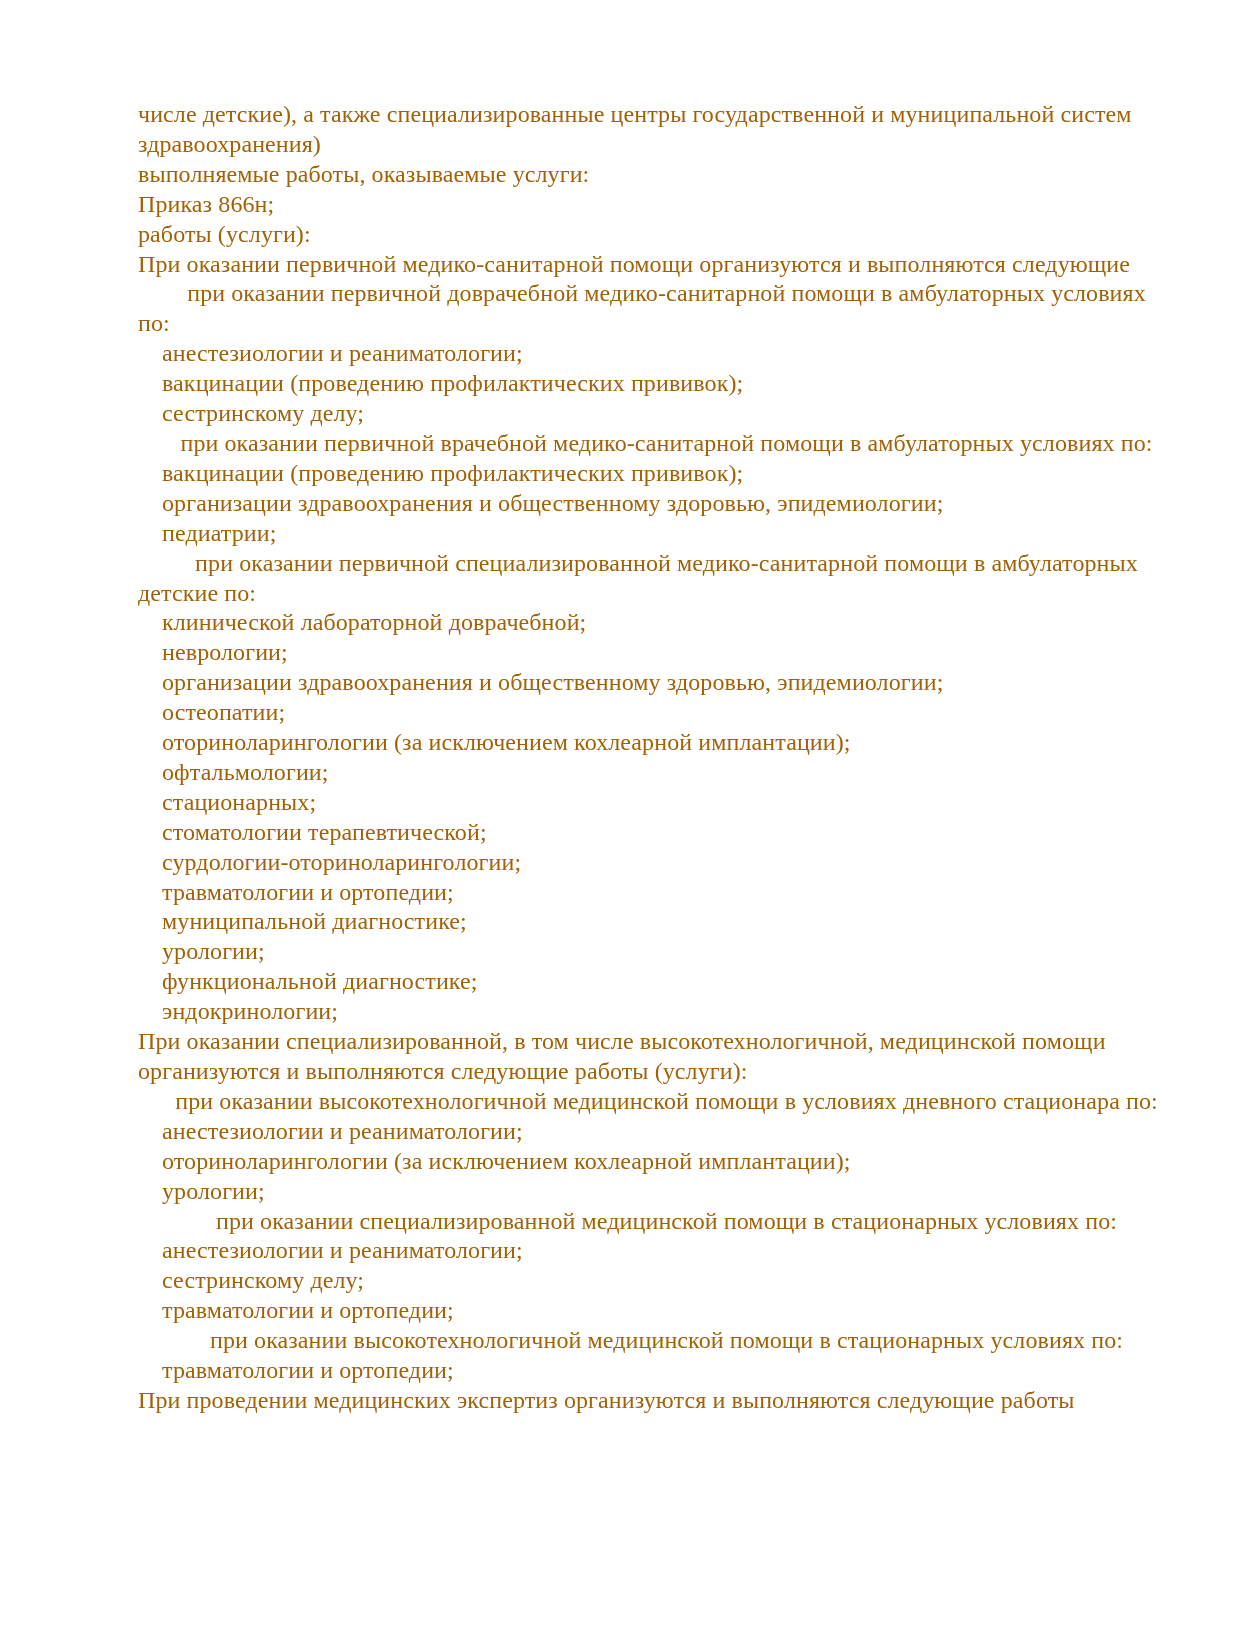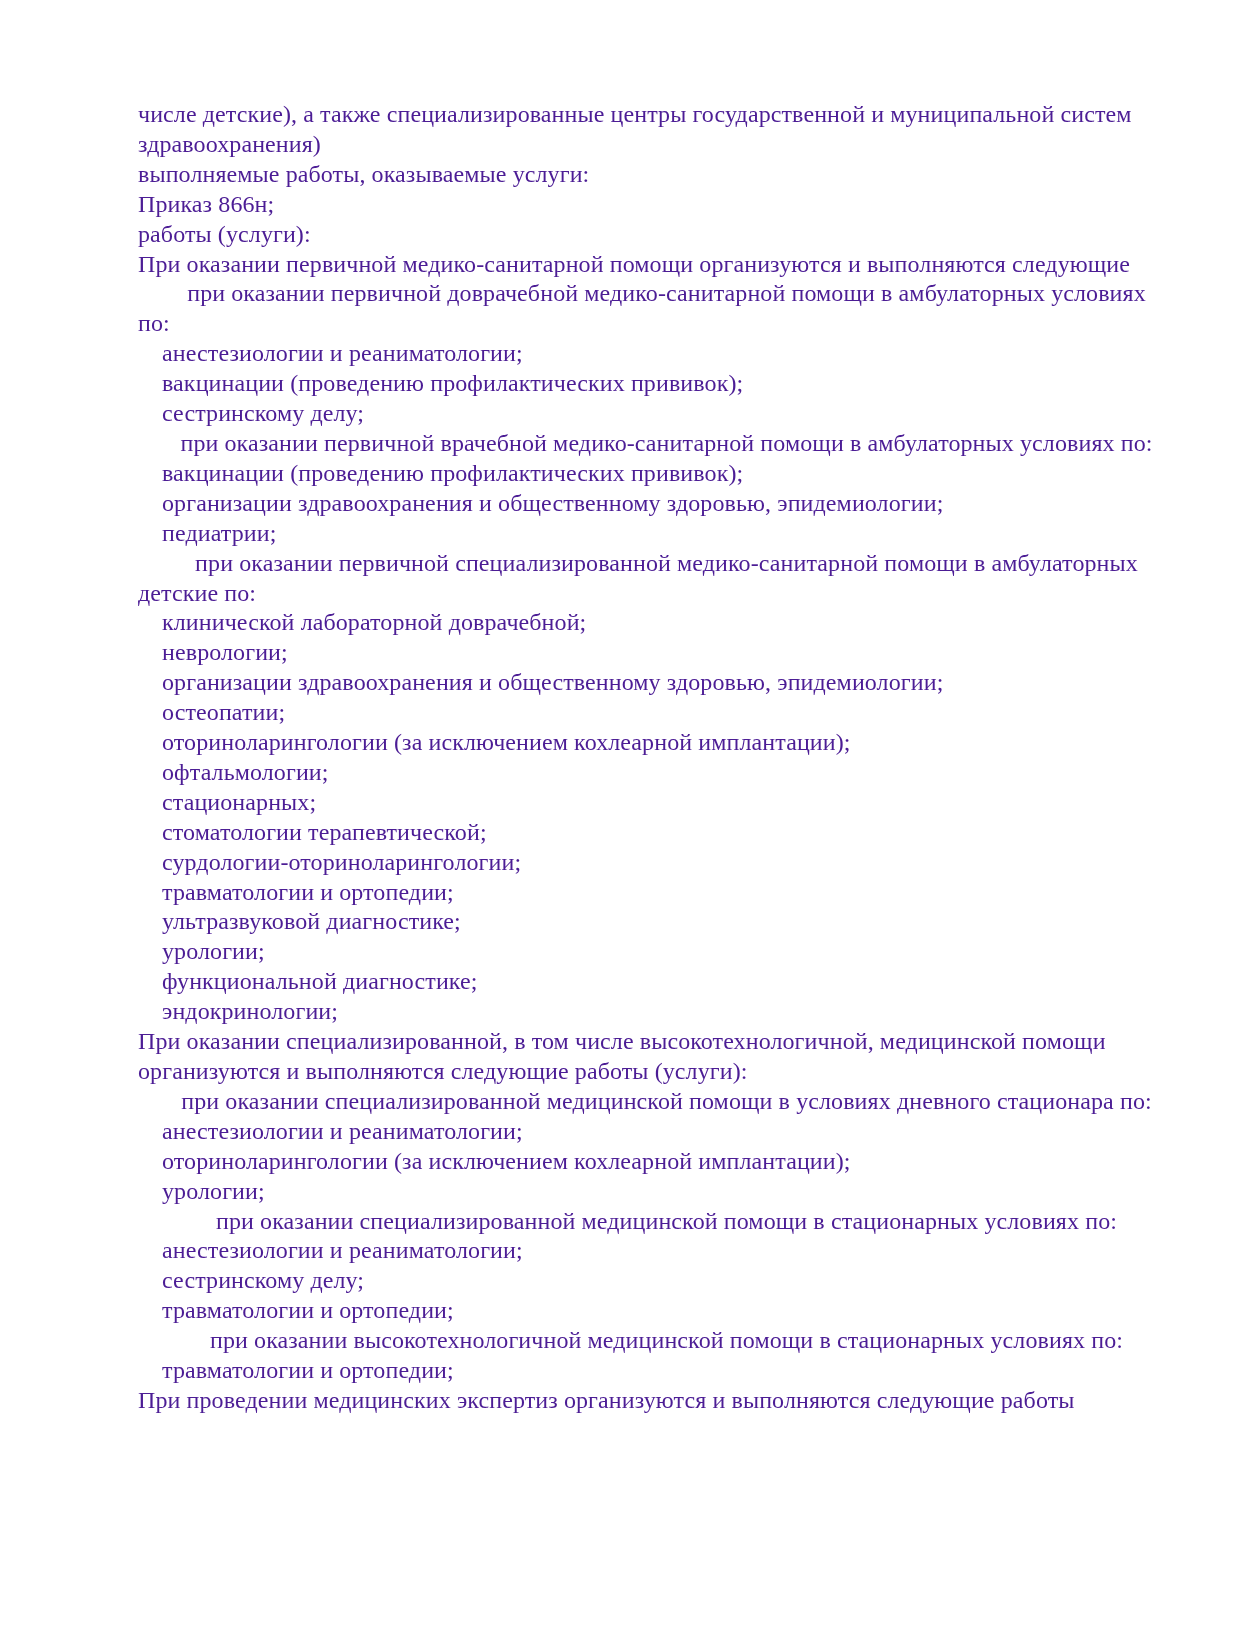--- a/index.html
+++ b/index.html
@@ -11,21 +11,21 @@
     width: 1240px;
     height: 1650px;
     overflow: hidden;
   }
   .page {
     box-sizing: border-box;
     width: 1240px;
     height: 1650px;
     padding: 100px 55px 0 138px;
     background: #ffffff;
-    color: #4c1d95;
+    color: #a16207;
     font-family: "Liberation Serif", "DejaVu Serif", serif;
     font-size: 24px;
     line-height: 29.9px;
   }
   .doc-line {
     white-space: nowrap;
     letter-spacing: 0.1px;
   }
   .ind0 { padding-left: 0; }
   .ind1 { padding-left: 10px; text-align: center; }
@@ -56,27 +56,27 @@
       <div class="doc-line ind2">клинической лабораторной доврачебной;</div>
       <div class="doc-line ind2">неврологии;</div>
       <div class="doc-line ind2">организации здравоохранения и общественному здоровью, эпидемиологии;</div>
       <div class="doc-line ind2">остеопатии;</div>
       <div class="doc-line ind2">оториноларингологии (за исключением кохлеарной имплантации);</div>
       <div class="doc-line ind2">офтальмологии;</div>
       <div class="doc-line ind2">стационарных;</div>
       <div class="doc-line ind2">стоматологии терапевтической;</div>
       <div class="doc-line ind2">сурдологии-оториноларингологии;</div>
       <div class="doc-line ind2">травматологии и ортопедии;</div>
-      <div class="doc-line ind2">ультразвуковой диагностике;</div>
+      <div class="doc-line ind2">муниципальной диагностике;</div>
       <div class="doc-line ind2">урологии;</div>
       <div class="doc-line ind2">функциональной диагностике;</div>
       <div class="doc-line ind2">эндокринологии;</div>
       <div class="doc-line ind0">При оказании специализированной, в том числе высокотехнологичной, медицинской помощи</div>
       <div class="doc-line ind0">организуются и выполняются следующие работы (услуги):</div>
-      <div class="doc-line ind1">при оказании специализированной медицинской помощи в условиях дневного стационара по:</div>
+      <div class="doc-line ind1">при оказании высокотехнологичной медицинской помощи в условиях дневного стационара по:</div>
       <div class="doc-line ind2">анестезиологии и реаниматологии;</div>
       <div class="doc-line ind2">оториноларингологии (за исключением кохлеарной имплантации);</div>
       <div class="doc-line ind2">урологии;</div>
       <div class="doc-line ind1">при оказании специализированной медицинской помощи в стационарных условиях по:</div>
       <div class="doc-line ind2">анестезиологии и реаниматологии;</div>
       <div class="doc-line ind2">сестринскому делу;</div>
       <div class="doc-line ind2">травматологии и ортопедии;</div>
       <div class="doc-line ind1">при оказании высокотехнологичной медицинской помощи в стационарных условиях по:</div>
       <div class="doc-line ind2">травматологии и ортопедии;</div>
       <div class="doc-line ind0">При проведении медицинских экспертиз организуются и выполняются следующие работы</div>

